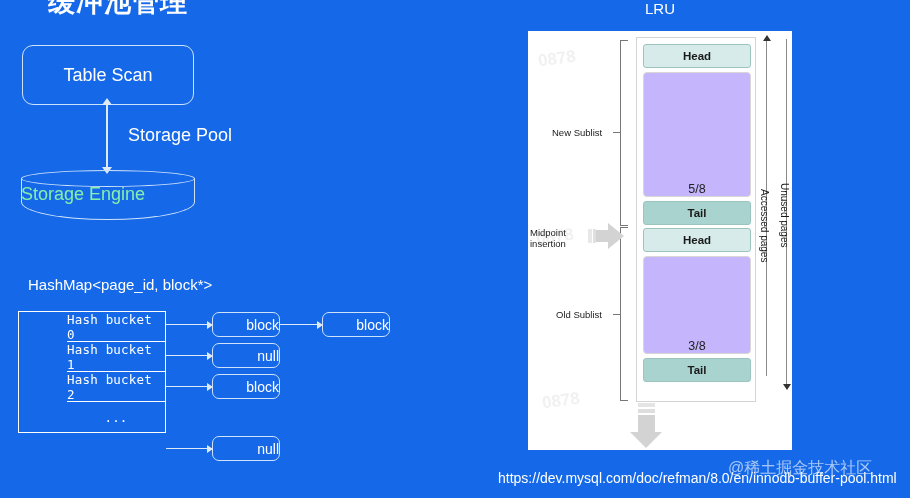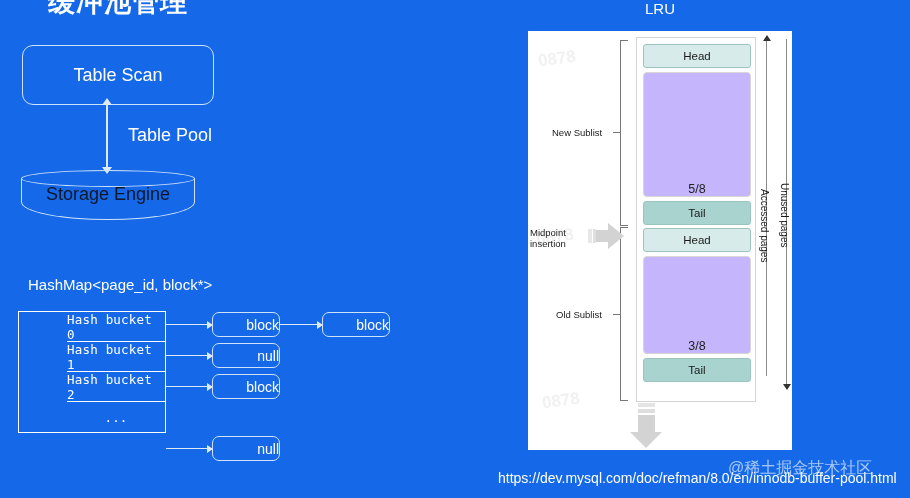--- a/index.html
+++ b/index.html
@@ -14,21 +14,21 @@
 
   
   .slide-title{
     position:absolute;left:48px;top:-16px;
     font-size:27px;font-weight:bold;color:#ffffff;
     letter-spacing:1px;white-space:nowrap;
   }
 
   
   .tablescan-box{
-    position:absolute;left:22px;top:45px;width:192px;height:60px;
+    position:absolute;left:22px;top:45px;width:172px;height:60px;
     border:1.4px solid #cfe2fb;border-radius:11px;
     display:flex;align-items:center;justify-content:center;
     font-size:18px;color:#ffffff;box-sizing:border-box;
   }
   .arrow-vert{
     position:absolute;left:106px;top:105px;width:2px;height:62px;
     background:#dfeaf9;
   }
   .arrow-vert:before,.arrow-vert:after{
     content:"";position:absolute;left:-4px;width:0;height:0;
@@ -51,21 +51,21 @@
     border-bottom:1.4px solid #cfe2fb;
     border-bottom-left-radius:50% 18px;border-bottom-right-radius:50% 18px;
     box-sizing:border-box;
   }
   .cyl .top{
     position:absolute;left:0;top:0;width:100%;height:17px;
     border:1.4px solid #cfe2fb;border-radius:50%;box-sizing:border-box;
   }
   .cyl .txt{
     position:absolute;left:0;top:14px;width:100%;
-    text-align:center;font-size:18px;color:#0f172a;
+    font-size:18px;color:#86efac;
   }
 
   
   .hashmap-title{
     position:absolute;left:28px;top:276px;
     font-size:15px;color:#ffffff;white-space:nowrap;
   }
   .bucket-table{
     position:absolute;left:18px;top:311px;width:148px;
     border:1.6px solid #ffffff;box-sizing:border-box;padding-left:48px;
@@ -107,21 +107,21 @@
   }
 
   .lru-list{
     position:absolute;left:108px;top:6px;width:120px;height:365px;
     border:1px solid #d4d4d4;background:#ffffff;box-sizing:border-box;
   }
   .cell{
     position:absolute;left:6px;width:108px;box-sizing:border-box;
     border:1px solid #9cc4bf;border-radius:3px;
     display:flex;align-items:center;justify-content:center;
-    font-size:11.5px;color:#1a1a1a;font-weight:normal;
+    font-size:11.5px;color:#1a1a1a;font-weight:bold;
   }
   .cell.head{background:#d7ecea;}
   .cell.tail{background:#a9d3cf;}
   .cell.frac{
     background:#c4b5fd;border:1px solid #d8d6d6;border-radius:4px;
     font-weight:normal;font-size:12.5px;color:#222;align-items:flex-end;
   }
 
   .sub-label{
     position:absolute;font-size:9.5px;color:#1a1a1a;white-space:nowrap;
@@ -195,21 +195,21 @@
 <div id="stage">
 
   <div class="slide-title">缓冲池管理</div>
 
   <div class="tablescan-box">
     <span>Table Scan</span>
   </div>
 
   <div class="arrow-vert"></div>
 
-  <div class="buffer-pool-label">Table Pool</div>
+  <div class="buffer-pool-label">Storage Pool</div>
 
   <div class="cyl">
     <div class="body"></div>
     <div class="top"></div>
     <div class="txt">Storage Engine</div>
   </div>
 
   <div class="hashmap-title">HashMap&lt;page_id, block*&gt;</div>
 
   <div class="bucket-table">

